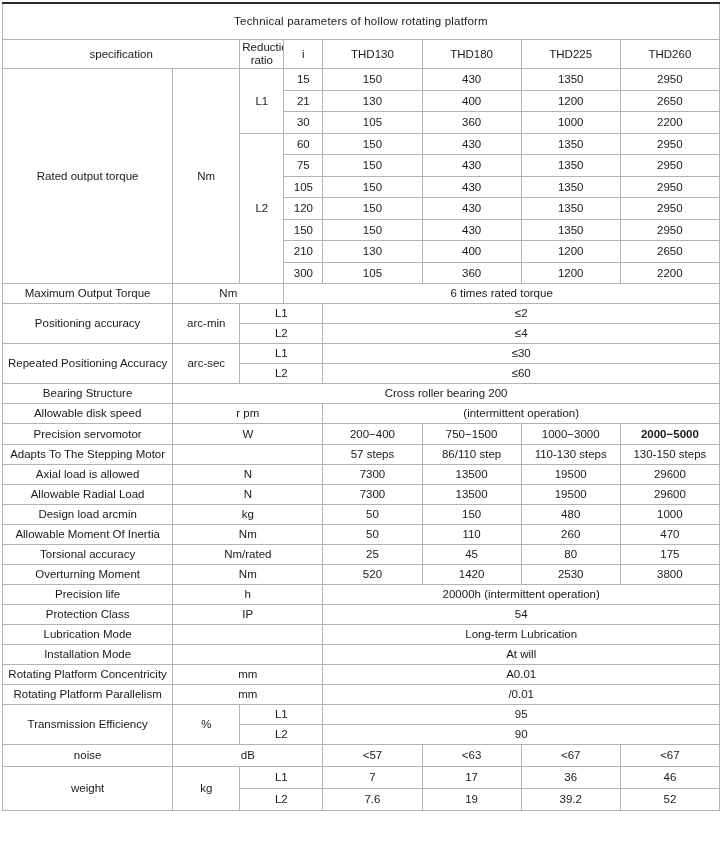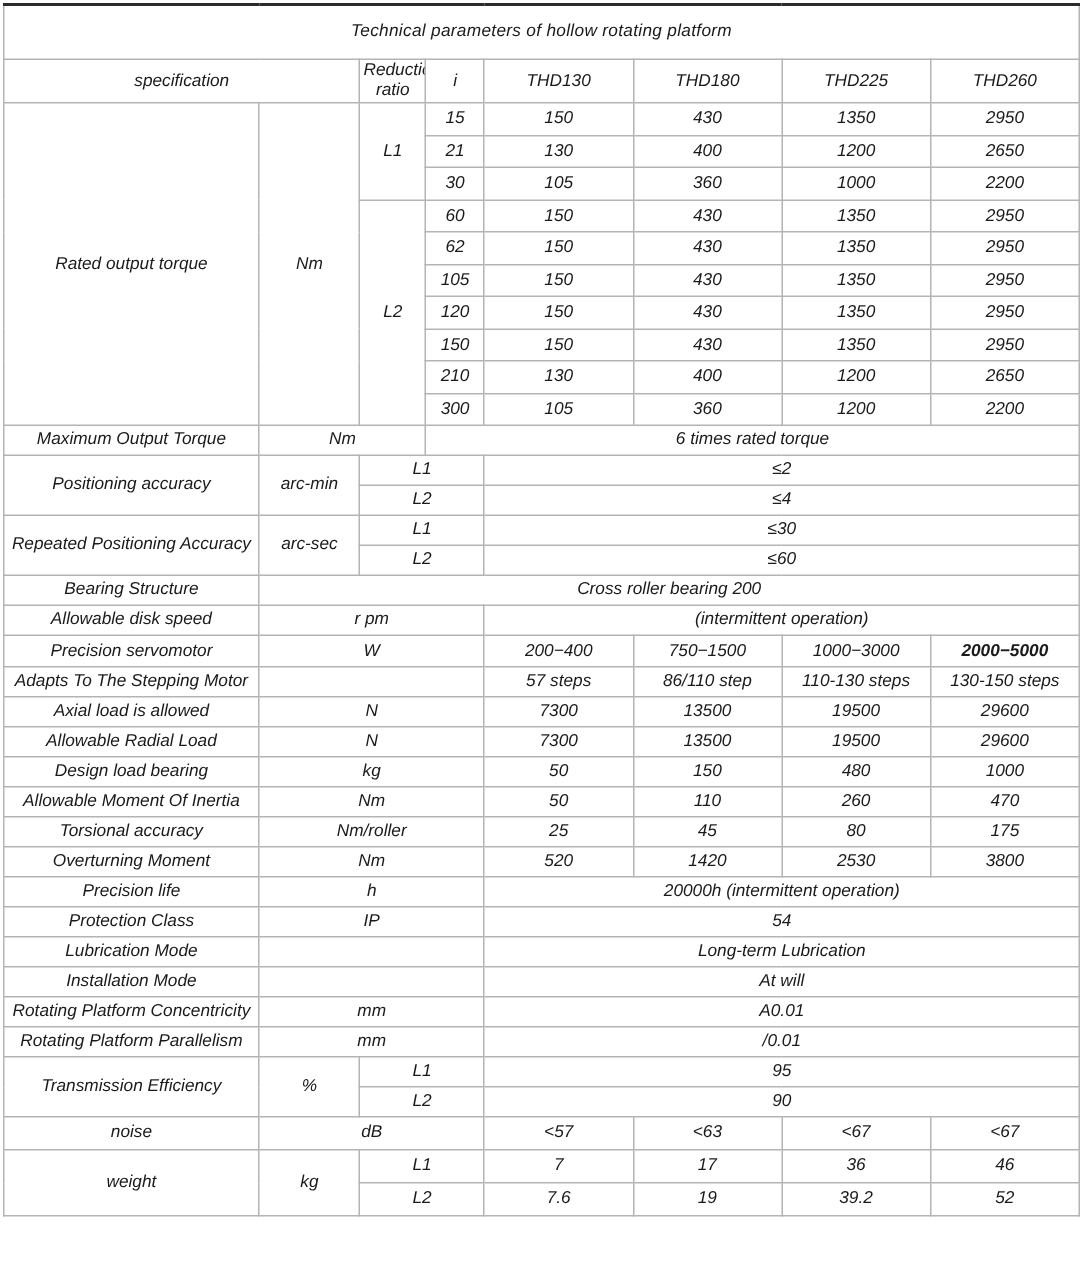--- a/index.html
+++ b/index.html
@@ -11,21 +11,20 @@
     font-family: "Liberation Sans", sans-serif;
     color: #1a1a1a;
   }
   #sheet {
     width: 722px;
     height: 851px;
     position: relative;
     background: #ffffff;
     box-sizing: border-box;
     padding: 2px 2px 14px 2px;
-    font-style: italic;
   }
   table.spec {
     width: 718px;
     border-collapse: collapse;
     table-layout: fixed;
     border-top: 2px solid #2b2b2b;
     border-left: 1px solid #9a9a9a;
     border-right: 1px solid #9a9a9a;
     border-bottom: 1px solid #9a9a9a;
   }
@@ -137,21 +136,21 @@
 
   <tr class="r-torque">
     <td class="stage white" rowspan="7">L2</td>
     <td class="ratio white">60</td>
     <td class="val white">150</td>
     <td class="val white">430</td>
     <td class="val white">1350</td>
     <td class="val white">2950</td>
   </tr>
   <tr class="r-torque">
-    <td class="ratio gray">62</td>
+    <td class="ratio gray">75</td>
     <td class="val gray">150</td>
     <td class="val gray">430</td>
     <td class="val gray">1350</td>
     <td class="val gray">2950</td>
   </tr>
   <tr class="r-torque">
     <td class="ratio white">105</td>
     <td class="val white">150</td>
     <td class="val white">430</td>
     <td class="val white">1350</td>
@@ -255,40 +254,40 @@
   <tr style="height:20px">
     <td class="lbl gray">Allowable Radial Load</td>
     <td class="unit-lg gray" colspan="3">N</td>
     <td class="val gray">7300</td>
     <td class="val gray">13500</td>
     <td class="val gray">19500</td>
     <td class="val gray">29600</td>
   </tr>
 
   <tr style="height:20px">
-    <td class="lbl white">Design load bearing</td>
+    <td class="lbl white">Design load arcmin</td>
     <td class="unit-lg white" colspan="3">kg</td>
     <td class="val white">50</td>
     <td class="val white">150</td>
     <td class="val white">480</td>
     <td class="val white">1000</td>
   </tr>
 
   <tr style="height:20px">
     <td class="lbl gray">Allowable Moment Of Inertia</td>
     <td class="unit-lg gray" colspan="3">Nm</td>
     <td class="val gray">50</td>
     <td class="val gray">110</td>
     <td class="val gray">260</td>
     <td class="val gray">470</td>
   </tr>
 
   <tr style="height:20px">
     <td class="lbl-lg white">Torsional accuracy</td>
-    <td class="unit-lg white" colspan="3">Nm/roller</td>
+    <td class="unit-lg white" colspan="3">Nm/rated</td>
     <td class="val white">25</td>
     <td class="val white">45</td>
     <td class="val white">80</td>
     <td class="val white">175</td>
   </tr>
 
   <tr style="height:20px">
     <td class="lbl gray">Overturning Moment</td>
     <td class="unit-lg gray" colspan="3">Nm</td>
     <td class="val gray">520</td>

